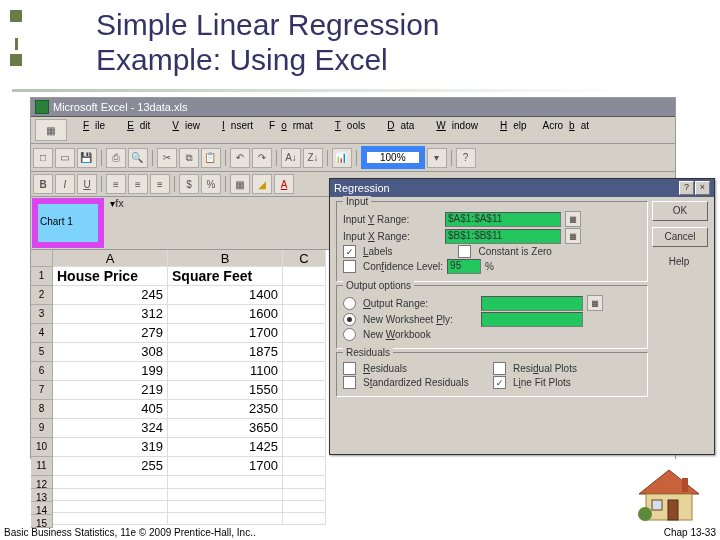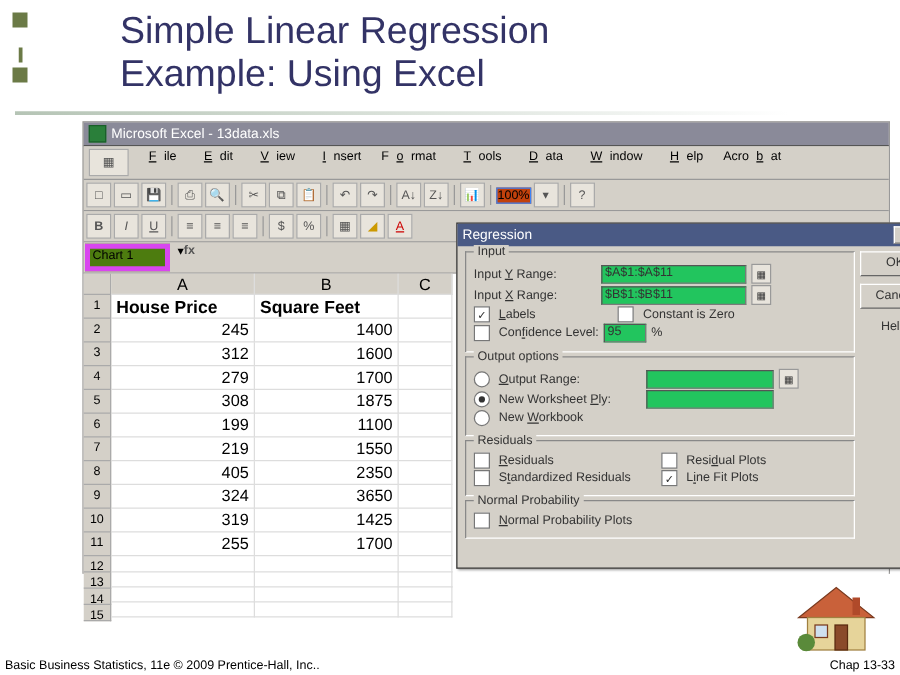--- a/index.html
+++ b/index.html
@@ -1,27 +1,27 @@
 <!DOCTYPE html>
 <html><head>
 <meta charset="utf-8">
 <style>
   body{margin:0;font-family:Tahoma,Arial,sans-serif;background:#fff;width:720px;height:540px;position:relative;overflow:hidden}
   .title{font-family:Arial;font-size:30px;color:#333366;padding:8px 0 12px 96px;line-height:1.15}
   .hr{height:3px;background:linear-gradient(to right,#b5c4b5,transparent 90%);margin-left:12px;margin-right:20px}
-  .app{position:relative;margin:5px 0 0 66px;width:644px;height:360px;border:1px solid #999;background:#d4d0c8;font-size:10px}
+  .app{position:relative;margin:5px 0 0 30px;width:644px;height:360px;border:1px solid #999;background:#d4d0c8;font-size:10px}
   .tbar{background:#8a8a99;color:#fff;padding:2px 4px;font-size:11px;border-bottom:1px solid #555;display:flex;align-items:center;gap:4px}
   .xlicon{width:12px;height:12px;background:#2a7f3a;border:1px solid #1a5f2a}
   .menu{background:#d4d0c8;padding:2px 4px;display:flex;gap:4px;border-bottom:1px solid #999}
   .menu span{padding:1px 6px}
   .tb{background:#d4d0c8;display:flex;gap:2px;padding:2px;border-bottom:1px solid #999;align-items:center}
   .tbtn{width:18px;height:18px;border:1px solid #aaa;background:#e8e4dc;display:inline-flex;align-items:center;justify-content:center;font-size:10px;color:#555}
   .sep{width:1px;height:16px;background:#999;margin:0 2px}
   .fbar{display:flex;background:#d4d0c8;border-bottom:1px solid #999;padding:1px}
-  .nbox{width:56px;height:14px;border:4px solid #d946ef;background:#4d7c0f;padding:0 2px;font-size:10px;margin-right:6px}
+  .nbox{width:56px;height:14px;border:6px solid #d946ef;background:#7dd3fc;padding:12px 2px;font-size:10px;margin-right:6px}
   .fx{font-weight:bold;color:#555;margin-right:4px}
   .sheet{display:flex;background:#fff}
   .rowh{width:22px;background:#d4d0c8}
   .rowh div{height:18px;border-bottom:1px solid #aaa;border-right:1px solid #aaa;text-align:center;font-size:10px;line-height:18px}
   .cells{position:relative}
   .row{display:flex}
   .cell{height:18px;border-right:1px solid #ddd;border-bottom:1px solid #ddd;padding:0 4px;text-align:right;line-height:18px;font-family:Arial;font-size:13px}
   .cell.hd{font-weight:bold;text-align:left;font-size:14px}
   .colA{width:106px}.colB{width:106px}.colC{width:34px}
   .dlg{position:absolute;left:298px;top:80px;width:384px;height:275px;background:#d4d0c8;border:1px solid #333;box-shadow:1px 1px 2px rgba(0,0,0,0.4)}
@@ -98,21 +98,21 @@
     <span class="tbtn">📋</span>
     <span class="sep"></span>
     <span class="tbtn">↶</span>
     <span class="tbtn">↷</span>
     <span class="sep"></span>
     <span class="tbtn">A↓</span>
     <span class="tbtn">Z↓</span>
     <span class="sep"></span>
     <span class="tbtn">📊</span>
     <span class="sep"></span>
-    <span style="border:1px solid #3b82f6;background:#c2410c;padding:0 0">100%</span>
+    <span style="border:6px solid #3b82f6;background:#ffffff;padding:0 13px">100%</span>
     <span class="tbtn">▾</span>
     <span class="sep"></span>
     <span class="tbtn">?</span>
   </div>
 
   <div class="tb">
     <span class="tbtn">
         <b>B</b>
       </span>
     <span class="tbtn">
@@ -315,27 +315,20 @@
             <span>Resi<span class="u">d</span>ual Plots</span>
         </div>
         <div class="frow">
           <span class="cb"></span>
             <span style="width:126px">S<span class="u">t</span>andardized Residuals</span>
           <span class="cb">✓</span>
             <span>L<span class="u">i</span>ne Fit Plots</span>
         </div>
       </div>
 
-      <div class="group" style="width:298px">
-        <span class="gtitle">Normal Probability</span>
-        <div class="frow" style="margin-top:-6px">
-          <span class="cb"></span>
-            <span><span class="u">N</span>ormal Probability Plots</span>
-        </div>
-      </div>
 
     </div>
   </div>
 
 </div>
 
 <div class="house">
   <svg viewBox="0 0 70 58">
       <polygon points="5,28 35,4 65,28" fill="#c9613a" stroke="#7a3a1f"></polygon>
       <rect x="12" y="28" width="46" height="26" fill="#e6d49a" stroke="#a08040"></rect>

